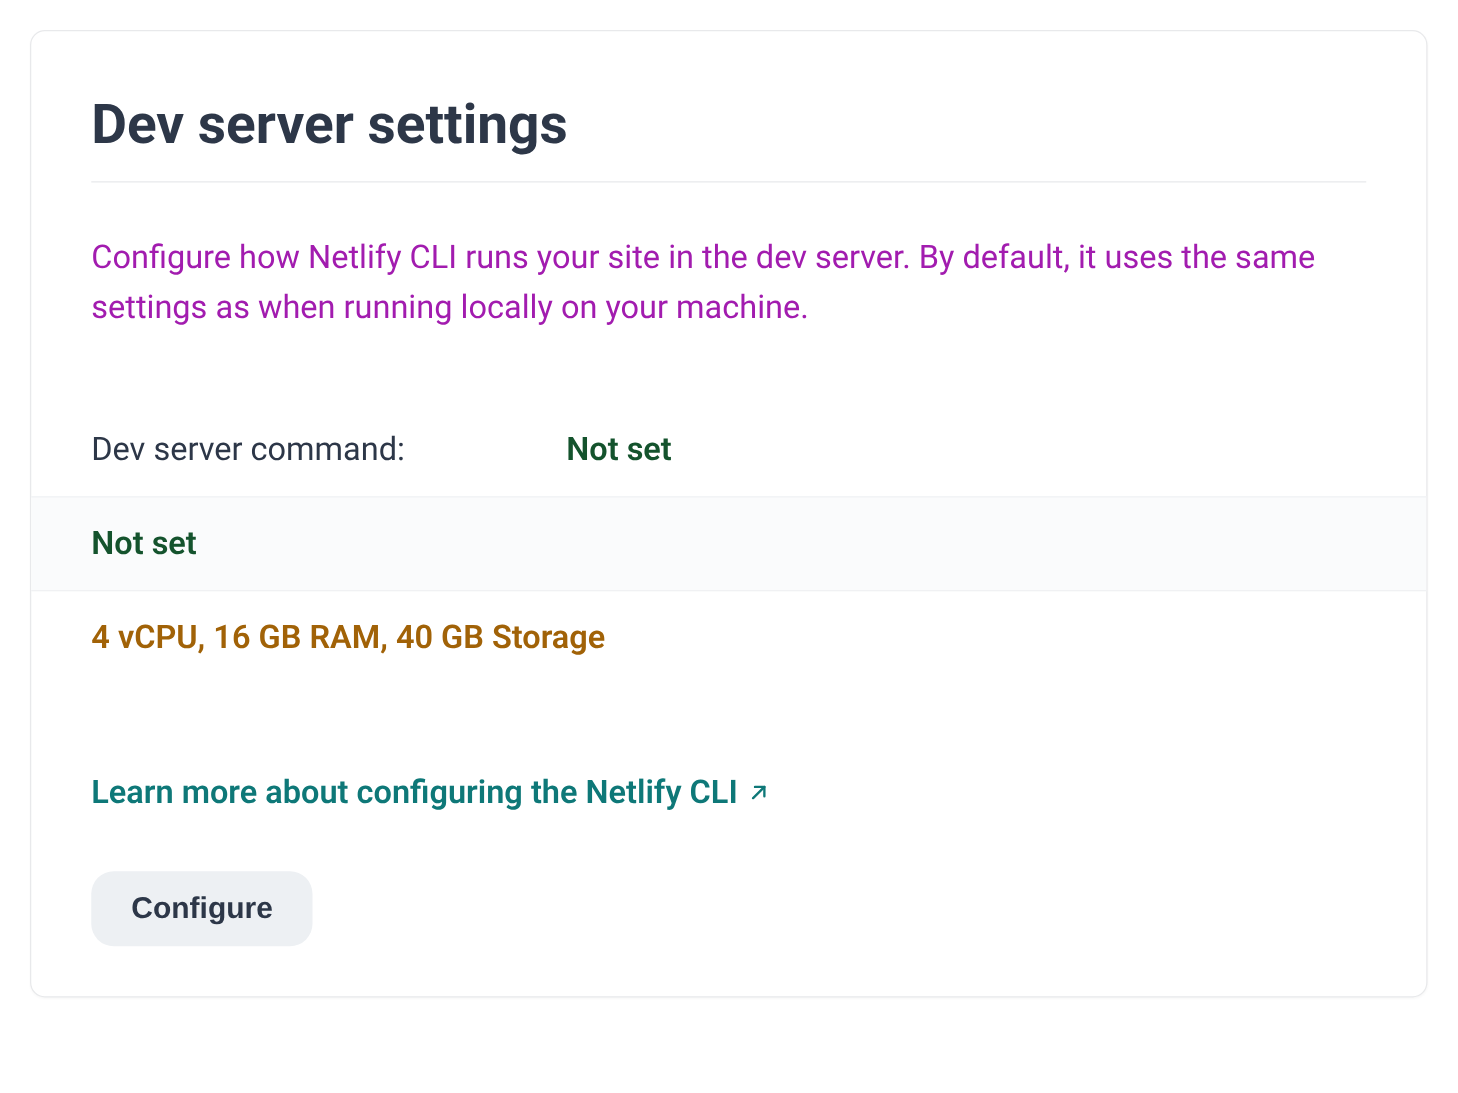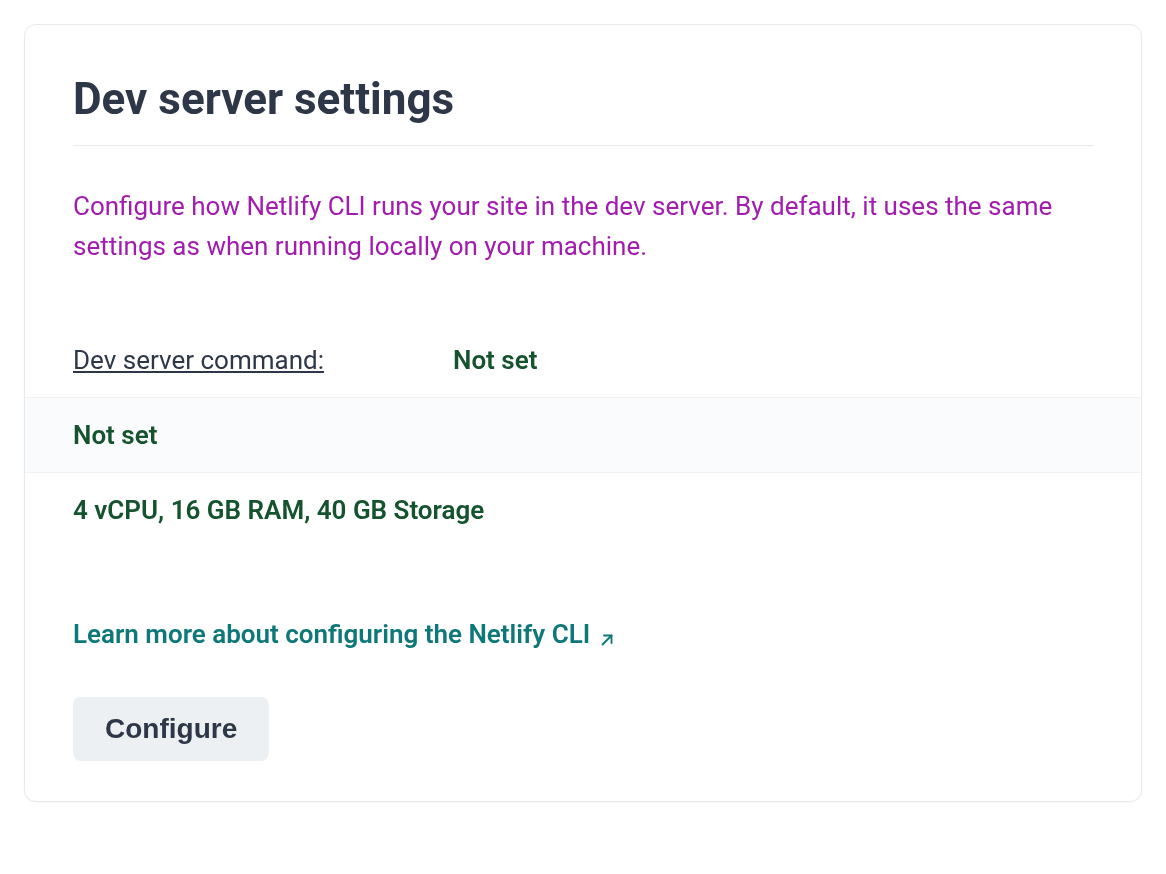--- a/index.html
+++ b/index.html
@@ -43,58 +43,57 @@
       color: #2d3748;
     }
     .settings-row:nth-child(even) {
       background: #fafbfc;
       border-top: 1px solid #f0f1f3;
       border-bottom: 1px solid #f0f1f3;
     }
     .settings-label {
       flex: 0 0 380px;
       color: #2d3748;
-      text-decoration: underline;
     }
     .settings-value {
       flex: 1;
       font-weight: 600;
-      color: #14532d;
+      color: #a16207;
     }
     .settings-value.unset {
       color: #14532d;
     }
     .learn-link {
       display: inline-flex;
-      align-items: flex-end;
+      align-items: center;
       gap: 8px;
       margin-top: 72px;
       font-size: 26px;
       font-weight: 600;
       color: #0e7878;
       text-decoration: none;
       cursor: pointer;
     }
     .learn-link svg {
       width: 18px;
       height: 18px;
       stroke: #0e7878;
     }
     .button-row {
       margin-top: 48px;
     }
     .configure-btn {
       display: inline-block;
       background: #edf0f3;
       color: #2d3748;
-      font-size: 28px;
+      font-size: 24px;
       font-weight: 700;
       padding: 16px 32px;
       border: none;
-      border-radius: 8px;
+      border-radius: 18px;
       cursor: pointer;
     }
   </style>
 </head>
 <body>
 
 <div class="card">
   <h2 class="card-title">Dev server settings</h2>
   <p class="card-description">Configure how Netlify CLI runs your site in the dev server. By default, it uses the same settings as when running locally on your machine.</p>
 

